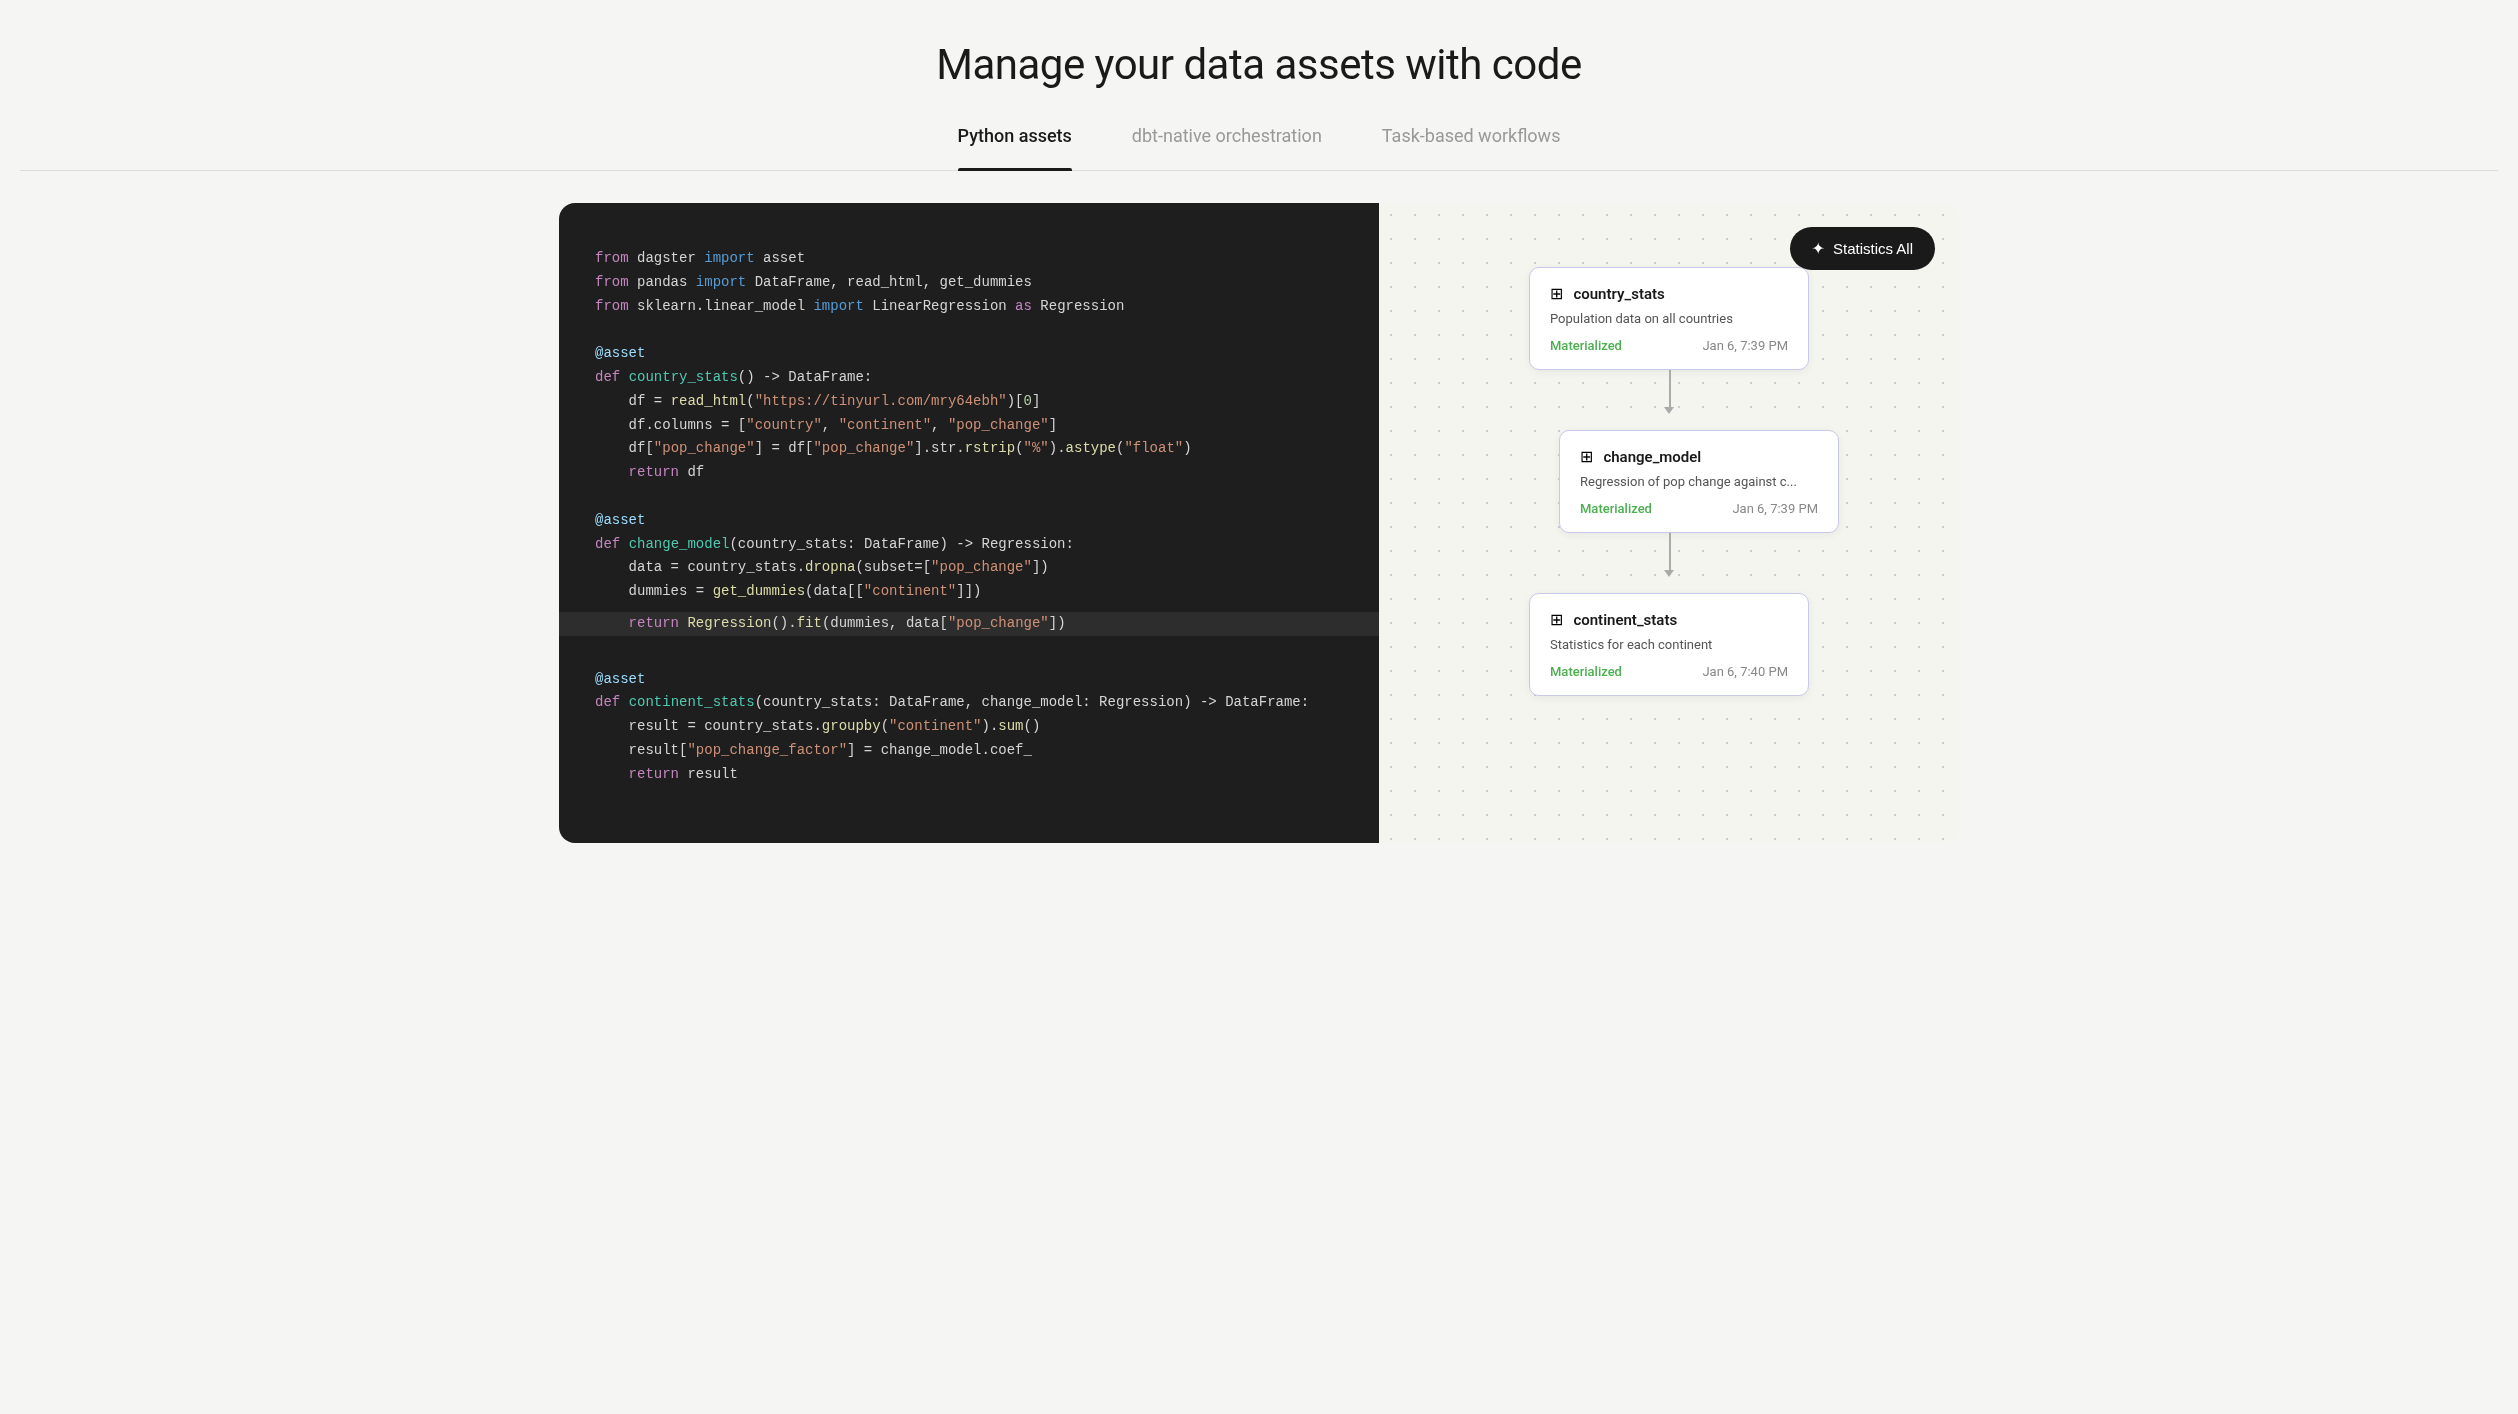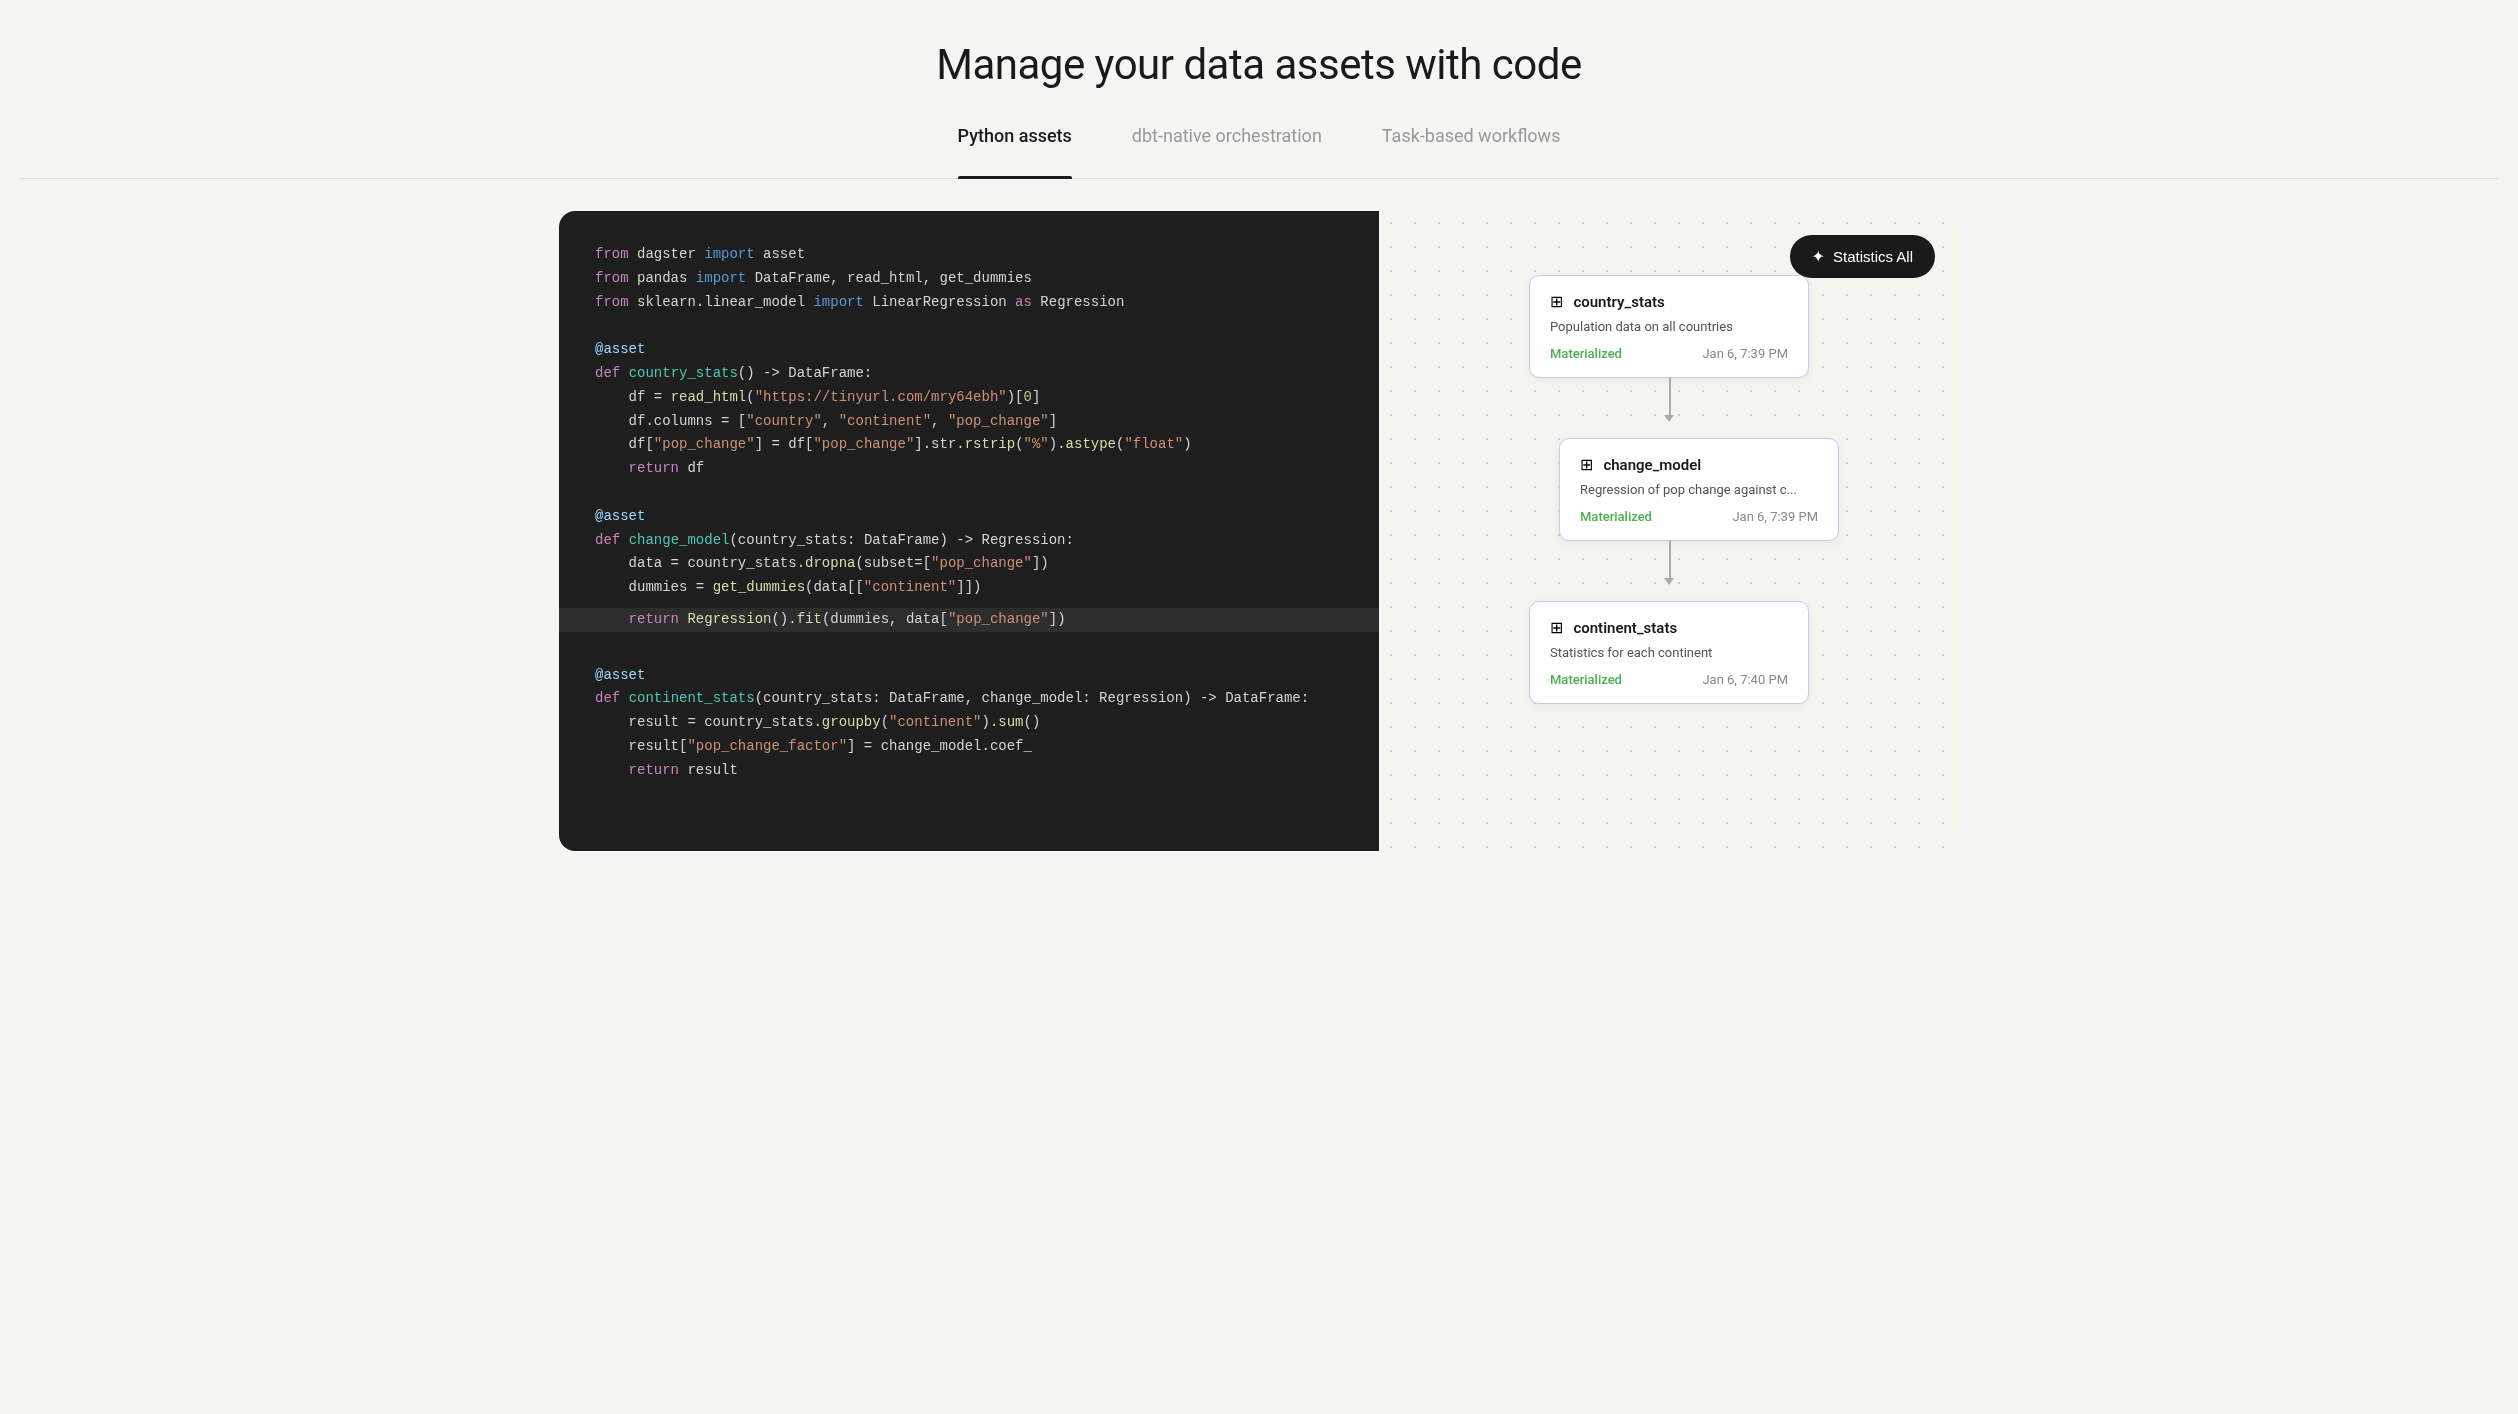--- a/index.html
+++ b/index.html
@@ -23,21 +23,21 @@
       display: flex;
       justify-content: center;
       gap: 60px;
       margin-bottom: 0;
       border-bottom: 1px solid #ddd;
       padding-bottom: 0;
     }
 
     .tab {
       font-size: 18px;
-      padding-bottom: 32px;
+      padding-bottom: 24px;
       cursor: pointer;
       color: #999;
       position: relative;
       white-space: nowrap;
     }
 
     .tab.active {
       color: #1a1a1a;
       font-weight: 500;
     }
@@ -60,21 +60,21 @@
       max-width: 1400px;
       margin-left: auto;
       margin-right: auto;
     }
 
     
     .code-panel {
       flex: 1;
       background: #1e1e1e;
       border-radius: 16px 0 0 16px;
-      padding: 32px 36px;
+      padding: 44px 36px;
       font-family: 'Courier New', 'Monaco', monospace;
       font-size: 14px;
       line-height: 1.7;
       overflow: hidden;
       min-height: 640px;
     }
 
     .code-line {
       display: block;
       white-space: pre;

